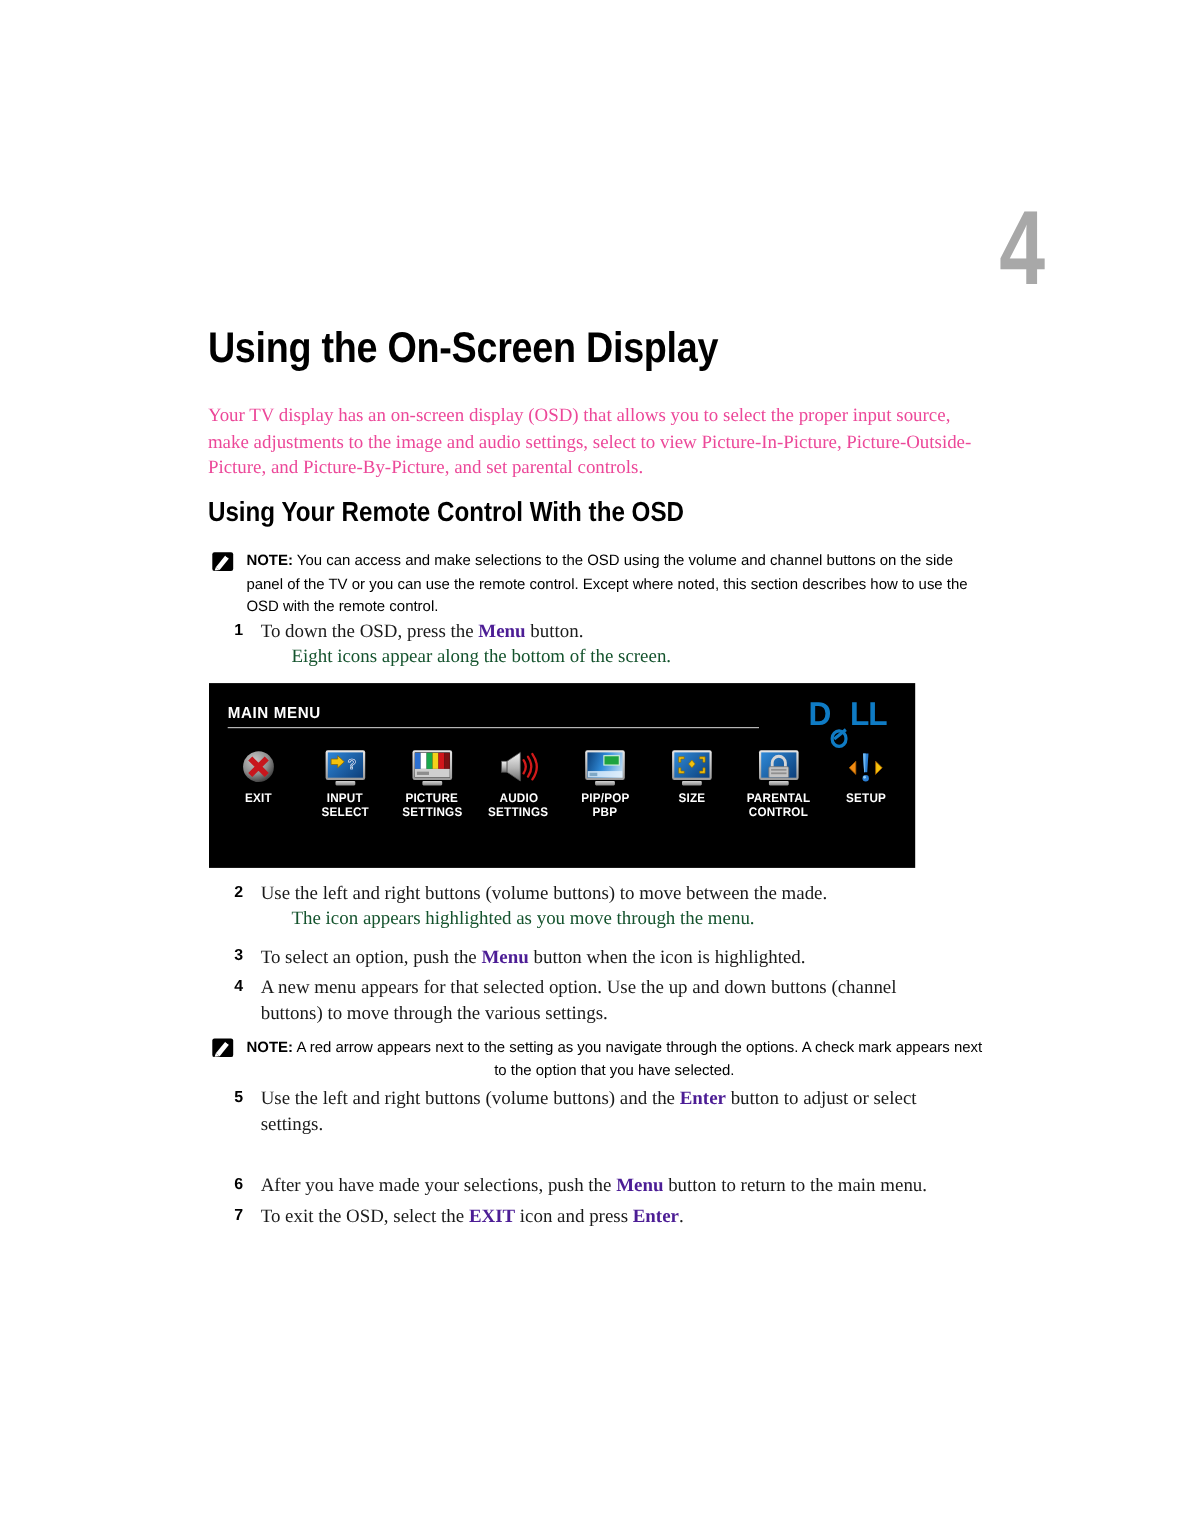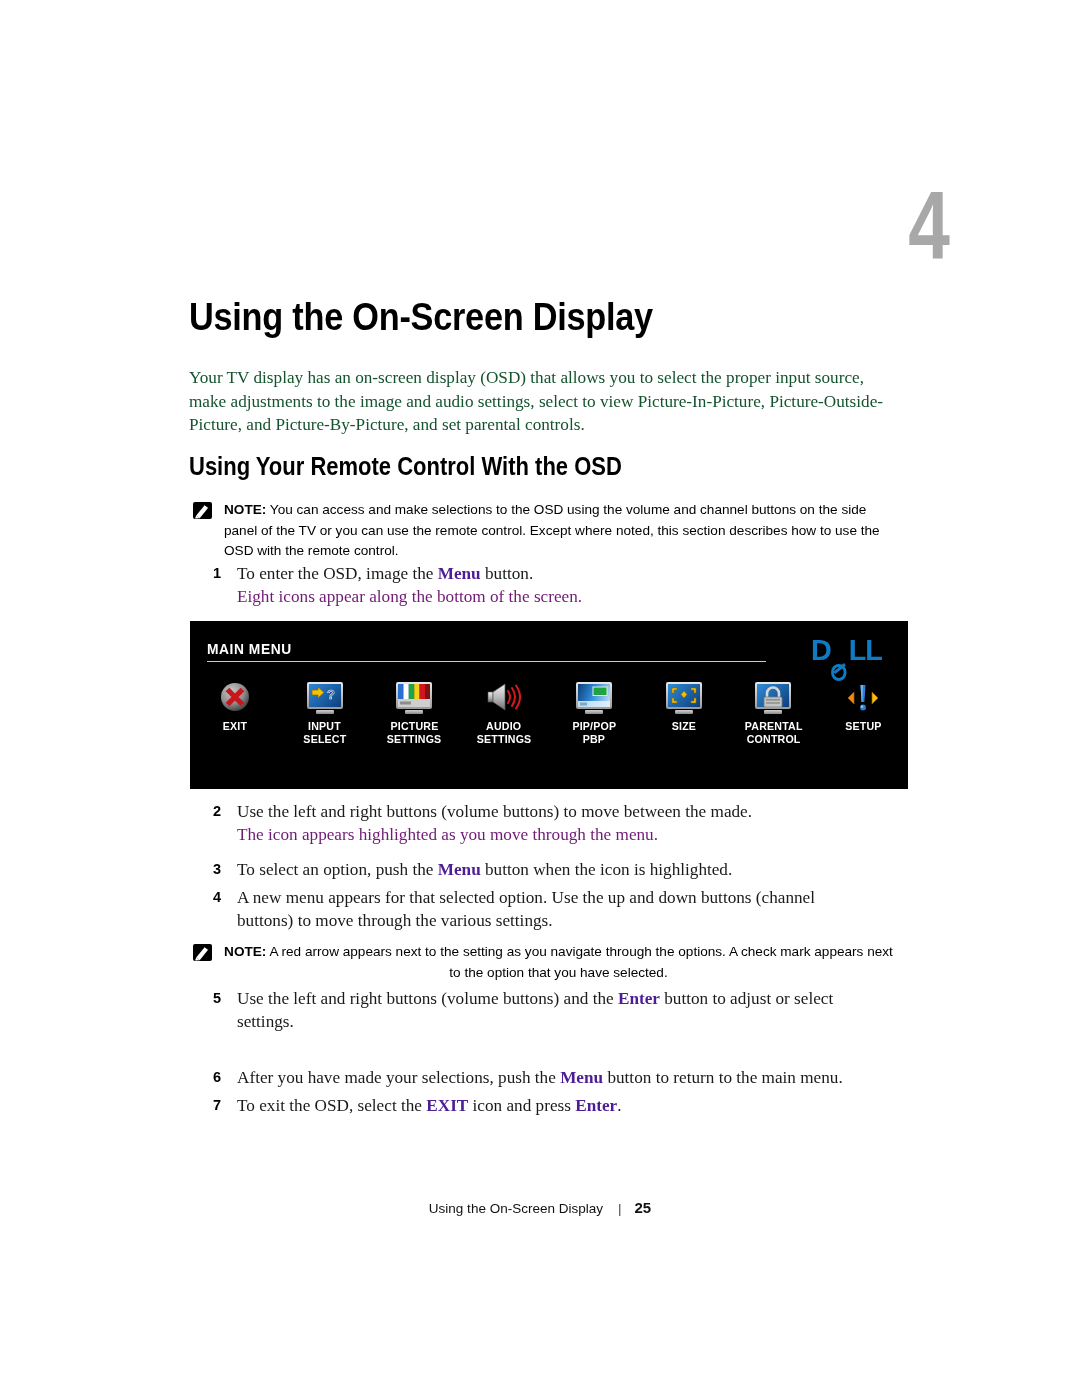--- a/index.html
+++ b/index.html
@@ -70,21 +70,21 @@
 
   
   .intro {
     position: absolute;
     left: 189px;
     top: 366px;
     width: 700px;
     font-family: "Liberation Serif", serif;
     font-size: 17.2px;
     line-height: 23.6px;
-    color: #14532d;
+    color: #ec4899;
     text-align: left;
   }
 
   
   .note {
     position: absolute;
     left: 193px;
     width: 700px;
     font-family: "Liberation Sans", sans-serif;
     font-size: 13.6px;
@@ -132,30 +132,31 @@
   }
   .step-text {
     margin-left: 38px;
     display: block;
   }
   .substep {
     position: absolute;
     font-family: "Liberation Serif", serif;
     font-size: 17.2px;
     line-height: 23.4px;
-    color: #701a75;
+    color: #14532d;
+    margin-left: 28px;
   }
   b.inl { font-weight: bold; color:#4c1d95; }
 
   
   .osd {
     position: absolute;
     left: 190px;
     top: 621px;
-    width: 718px;
+    width: 642px;
     height: 168px;
     background: #000;
   }
   .osd-header {
     position: absolute;
     left: 17px;
     top: 20px;
     right: 14px;
     height: 28px;
   }
@@ -311,21 +312,21 @@
         <path d="M3.2 13.6 L11.8 3.0 L15.3 5.6 L6.7 16.2 Z" fill="#ffffff"></path>
         <path d="M3.2 13.6 L6.7 16.2 L2.1 16.6 Z" fill="#ffffff"></path>
         <path d="M11.8 3.0 L15.3 5.6" stroke="#000000" stroke-width="0.9"></path>
       </svg>
     </span>
     <span class="note-body"><span class="note-label">NOTE:</span> <span>You can access and make selections to the OSD using the volume and channel buttons on the side panel of the TV or you can use the remote control. Except where noted, this section describes how to use the OSD with the remote control.</span></span>
   </div>
 
   <div class="step" style="left:199px; top:562px; width:690px;">
     <span class="step-num">1</span>
-    <span class="step-text"><span>To enter the OSD, image the </span><b class="inl">Menu</b><span> button.</span></span>
+    <span class="step-text"><span>To down the OSD, press the </span><b class="inl">Menu</b><span> button.</span></span>
   </div>
   <div class="substep" style="left:237px; top:585px; width:660px;">Eight icons appear along the bottom of the screen.</div>
 
   <div class="osd">
 
     <div class="osd-header">
       <div class="osd-title">MAIN MENU</div>
       <div class="osd-rule"></div>
       <div class="dell-logo"><span>D</span><span class="dell-e"><span class="ring"></span><span class="slash"></span></span><span>LL</span></div>
     </div>
@@ -519,17 +520,14 @@
   <div class="step" style="left:199px; top:1066px; width:700px;">
     <span class="step-num">6</span>
     <span class="step-text"><span>After you have made your selections, push the </span><b class="inl">Menu</b><span> button to return to the main menu.</span></span>
   </div>
 
   <div class="step" style="left:199px; top:1094px; width:700px;">
     <span class="step-num">7</span>
     <span class="step-text"><span>To exit the OSD, select the </span><b class="inl">EXIT</b><span> icon and press </span><b class="inl">Enter</b><span>.</span></span>
   </div>
 
-  <div class="footer">
-    <span>Using the On-Screen Display</span><span class="sep">|</span><span class="pg">25</span>
-  </div>
 
 </div>
 
 </body></html>

